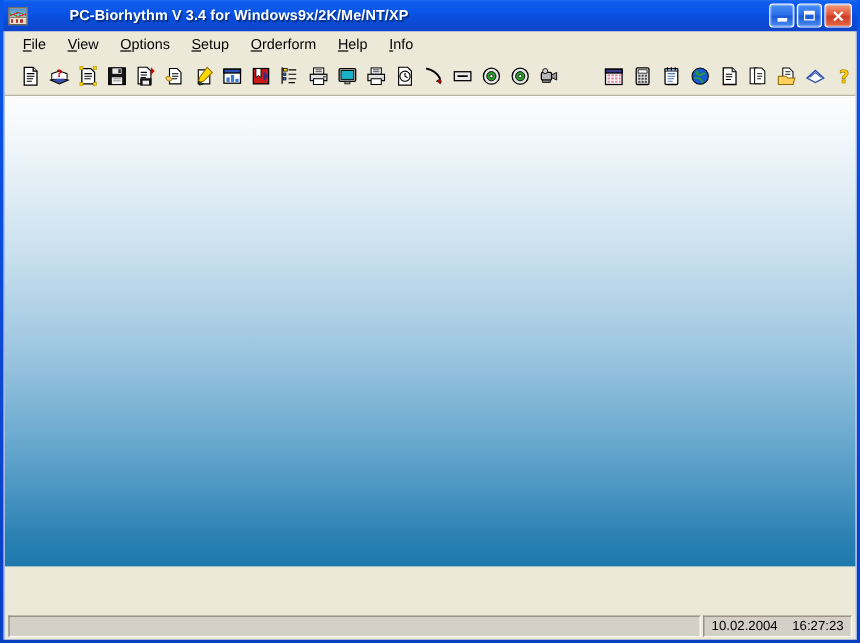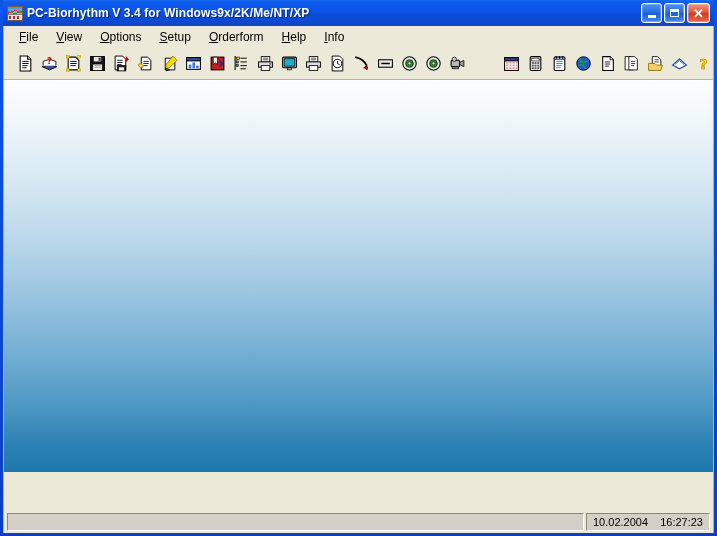--- a/index.html
+++ b/index.html
@@ -58,20 +58,21 @@
   }
   .title-text {
     color: #ffffff;
     font-size: 12px;
     font-weight: bold;
     letter-spacing: 0.1px;
     text-shadow: 1px 1px 1px rgba(0,0,0,0.45);
     white-space: nowrap;
     flex: 1 1 auto;
     overflow: hidden;
+    margin-left: 31px;
   }
   .win-buttons {
     display: flex;
     align-items: center;
     gap: 2px;
     padding-right: 4px;
     flex: 0 0 auto;
   }
   .win-btn {
     width: 21px; height: 20px;

